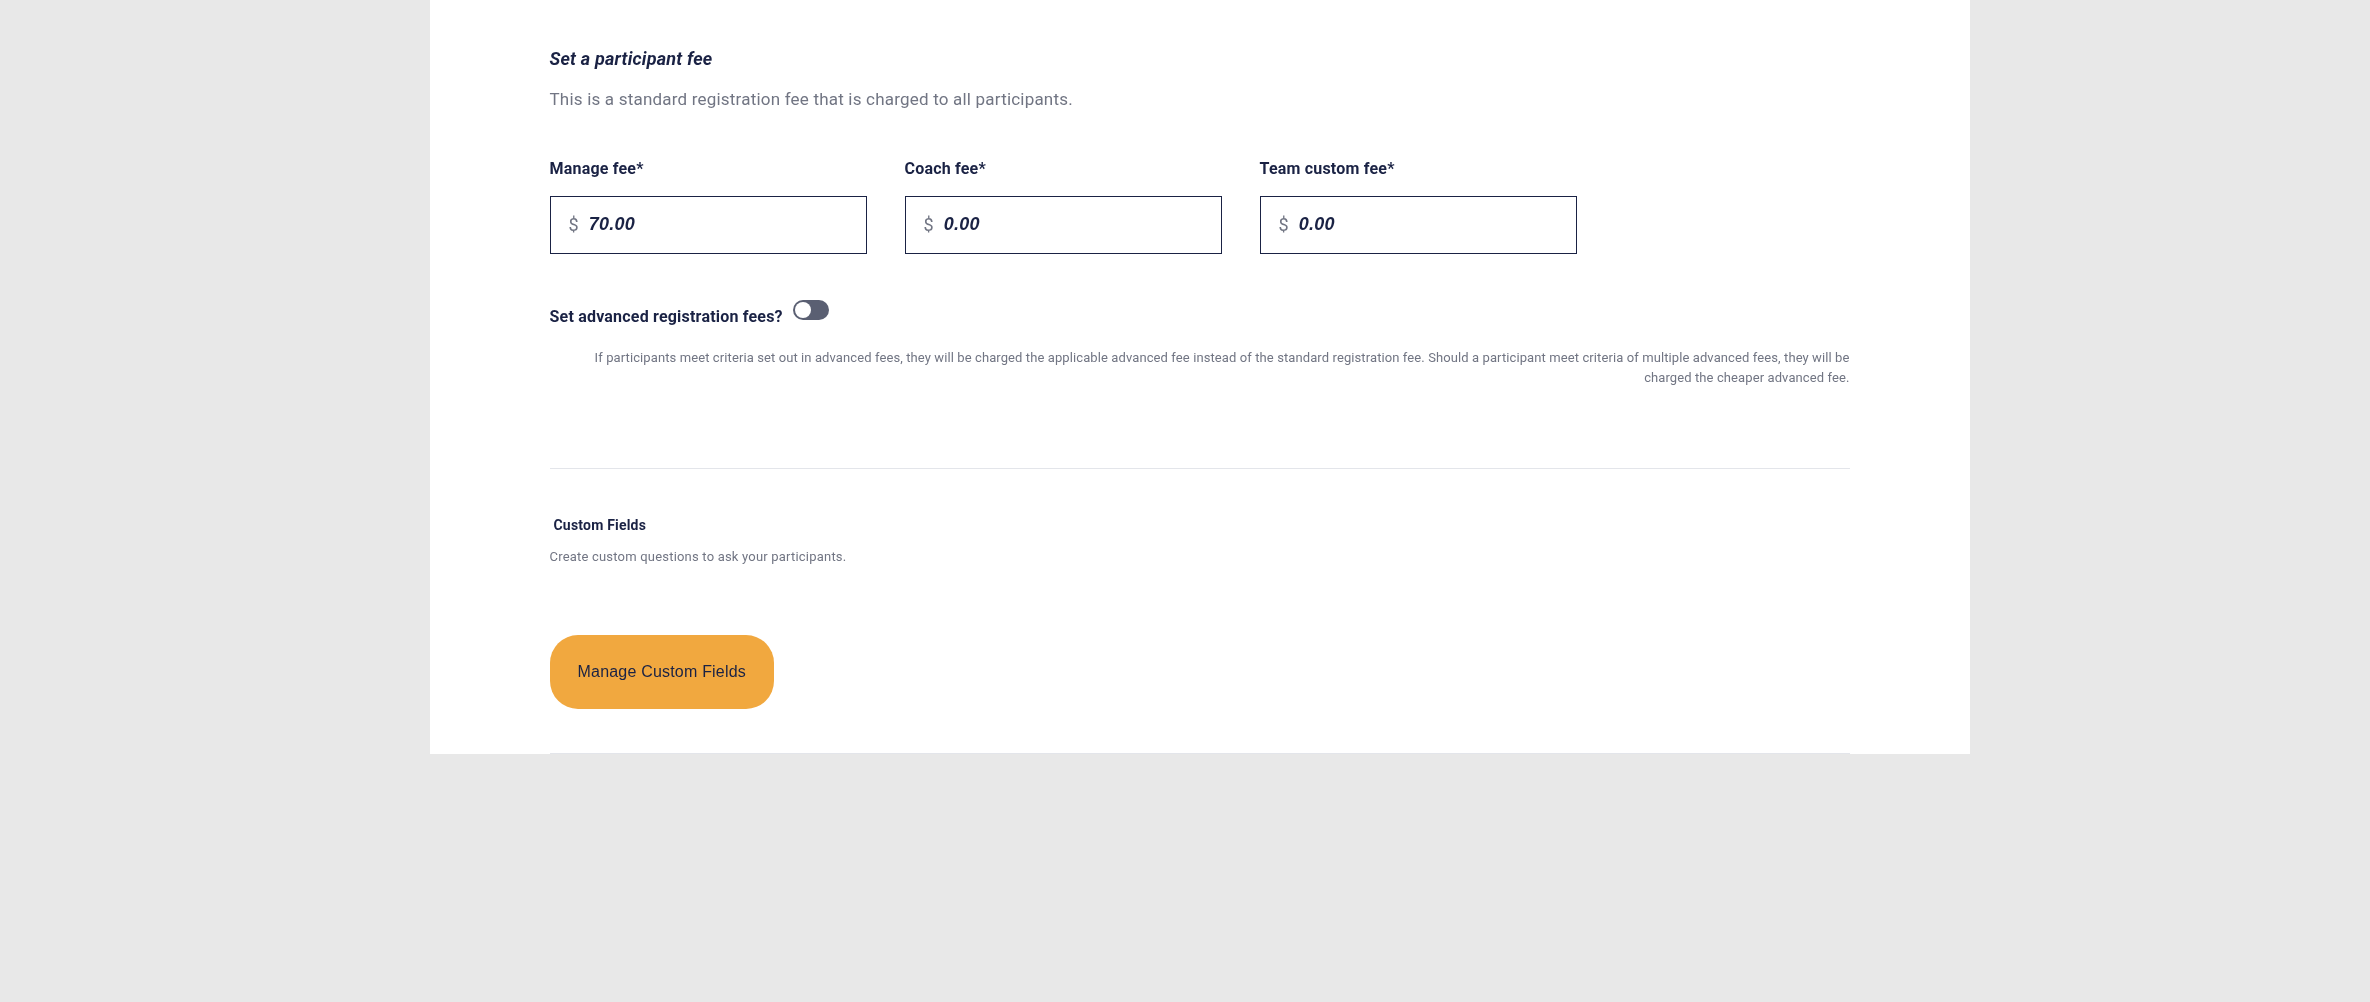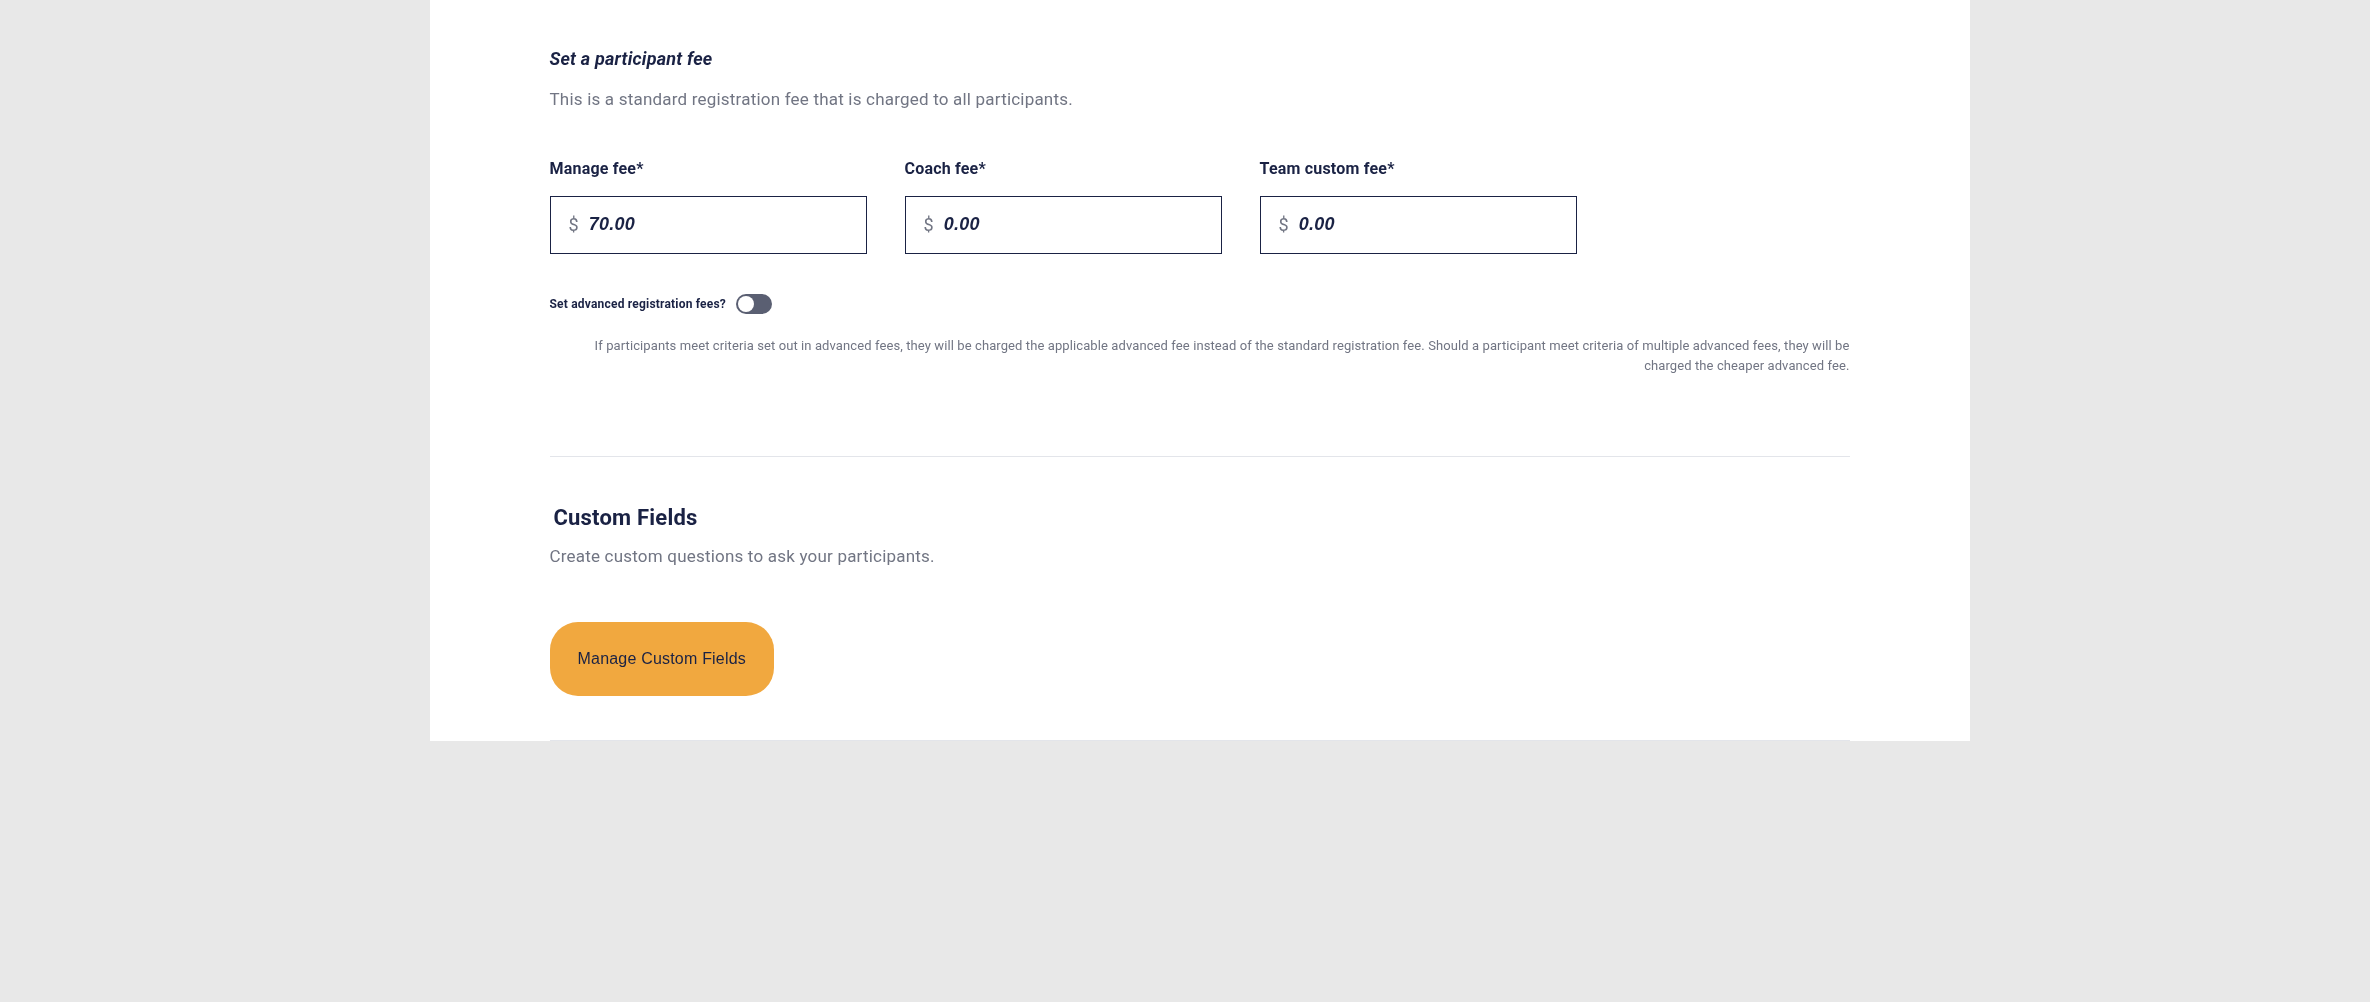--- a/index.html
+++ b/index.html
@@ -80,22 +80,23 @@
     }
     .toggle-row {
       display: flex;
       align-items: center;
       gap: 10px;
       margin-bottom: 22px;
     }
     .toggle-label {
       color: #1a2244;
       font-weight: 700;
-      font-size: 12px;
-      letter-spacing: 0.2px;
+      font-size: 16px;
+      letter-spacing: 0.2px;
+      margin-top: 13px;
     }
     .toggle {
       width: 36px;
       height: 20px;
       background: #5a5f72;
       border-radius: 20px;
       position: relative;
       cursor: pointer;
       flex-shrink: 0;
       border: none;
@@ -119,30 +120,30 @@
       text-align: right;
     }
     hr.divider {
       border: none;
       border-top: 1px solid #e3e5ea;
       margin: 0 0 48px 0;
     }
     .custom-heading {
       color: #1a2244;
       font-weight: 700;
-      font-size: 22px;
+      font-size: 14px;
       letter-spacing: 0.2px;
       margin-bottom: 16px;
       padding-left: 4px;
     }
     .custom-desc {
       color: #717583;
-      font-size: 17px;
-      letter-spacing: 0.2px;
-      margin-bottom: 56px;
+      font-size: 13px;
+      letter-spacing: 0.2px;
+      margin-bottom: 71px;
     }
     .btn-orange {
       background: #f1a83f;
       color: #1a2244;
       border: none;
       border-radius: 28px;
       padding: 28px 28px;
       font-size: 16px;
       font-weight: 500;
       letter-spacing: 0.2px;

